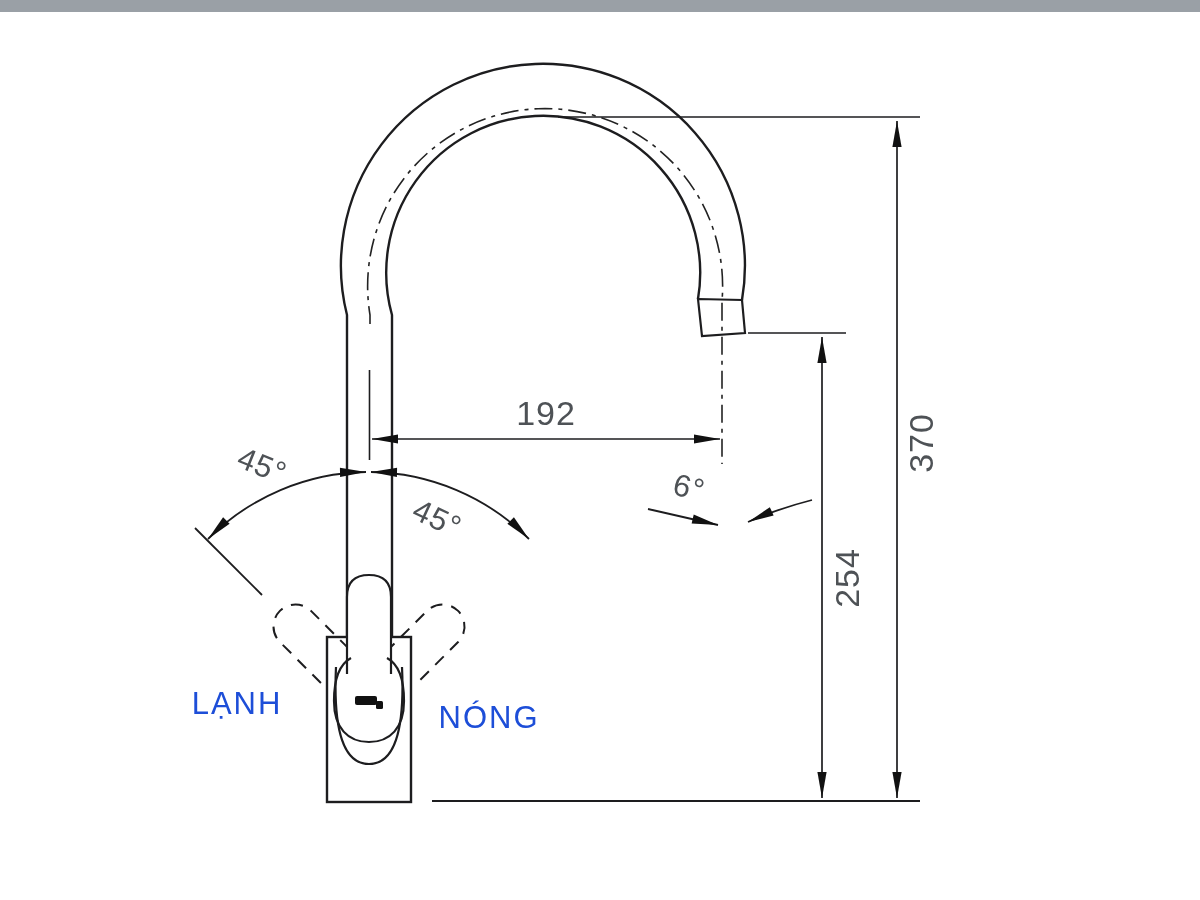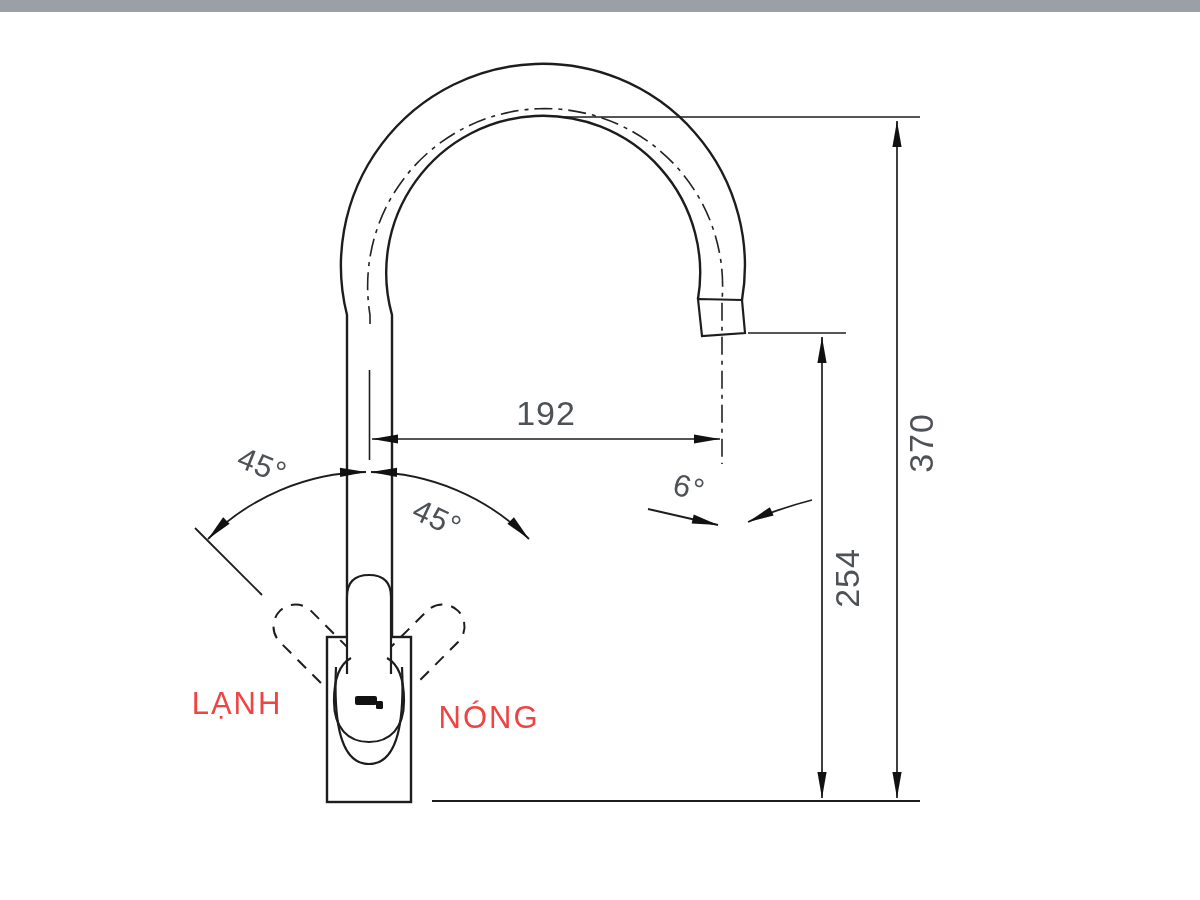--- a/index.html
+++ b/index.html
@@ -18,21 +18,21 @@
     color:#4e5256;
     font-size:34px;
     font-weight:400;
     letter-spacing:1px;
     white-space:nowrap;
     user-select:none;
   }
   .angle-text{font-size:31px;}
   .port-label{
     font-size:31px;
-    color:#ef4444;
+    color:#1d4ed8;
     letter-spacing:2px;
   }
 </style>
 </head>
 <body>
 
 <div class="canvas">
 
   <svg width="1200" height="900" viewBox="0 0 1200 900">
     <defs>

